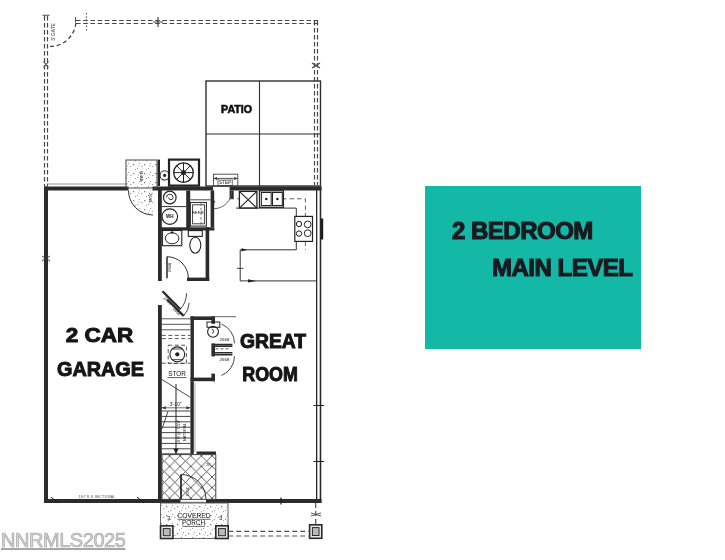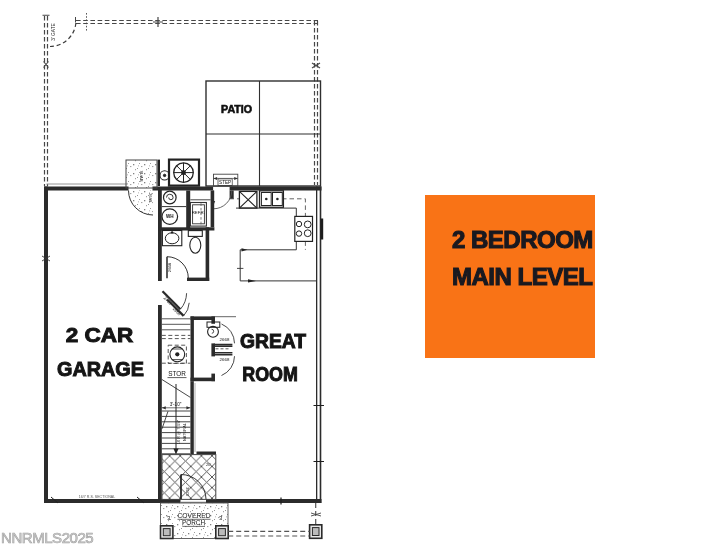--- a/index.html
+++ b/index.html
@@ -1,20 +1,20 @@
 <!DOCTYPE html>
 <html><head>
 <meta charset="utf-8">
 <style>
   html,body{margin:0;padding:0;background:#ffffff;width:725px;height:560px;overflow:hidden;}
   .wrap{position:relative;width:725px;height:560px;font-family:"Liberation Sans", sans-serif;}
   svg{position:absolute;left:0;top:0;}
-  .bluebox{position:absolute;left:425px;top:195px;width:170px;height:163px;background:#f97316;}
+  .bluebox{position:absolute;left:425px;top:186px;width:216px;height:163px;background:#14b8a6;}
   .bluebox .t{position:absolute;left:27px;font-weight:bold;color:#191920;font-size:24px;line-height:24px;letter-spacing:-0.5px;-webkit-text-stroke:1.1px #191920;white-space:nowrap;}
-  .wm{position:absolute;left:1px;top:528.5px;color:#d6d6d6;font-size:15px;letter-spacing:-0.45px;-webkit-text-stroke:0.7px #a6a6a6;white-space:nowrap;}
+  .wm{position:absolute;left:1px;top:528.5px;color:#d6d6d6;font-size:20px;letter-spacing:-0.45px;-webkit-text-stroke:0.7px #a6a6a6;white-space:nowrap;text-decoration:underline;}
 </style>
 </head>
 <body>
 <div class="wrap">
 <svg width="725" height="560" viewBox="0 0 725 560">
 <defs>
   <pattern id="hatch" width="10.6" height="10.6" patternUnits="userSpaceOnUse">
     <path d="M0,0 L10.6,10.6 M10.6,0 L0,10.6" stroke="#4a4a4a" stroke-width="0.9" fill="none"></path>
   </pattern>
   <pattern id="spk" width="11" height="9" patternUnits="userSpaceOnUse">
@@ -355,17 +355,17 @@
 <g stroke="#333" stroke-width="1" fill="none">
   <path d="M240.2,249.8 H296.3 M240.2,249.8 V280.9 M240.2,280.9 H316"></path>
   <path d="M237,268.4 h6.4" stroke-width="0.9"></path>
   <path d="M248,279.3 l8,1.6 l-8,1.6 z" fill="#222" stroke="none"></path>
   <path d="M241.5,248.2 l6,1.6 l-6,1.6 z" fill="#222" stroke="none"></path>
 </g>
 </svg>
 
 <div class="bluebox">
   <div class="t" style="top:32.9px;">2 BEDROOM</div>
-  <div class="t" style="top:70.2px;">MAIN LEVEL</div>
+  <div class="t" style="top:70.2px;margin-left:40px;">MAIN LEVEL</div>
 </div>
 
 <div class="wm">NNRMLS2025</div>
 </div>
 
 </body></html>

